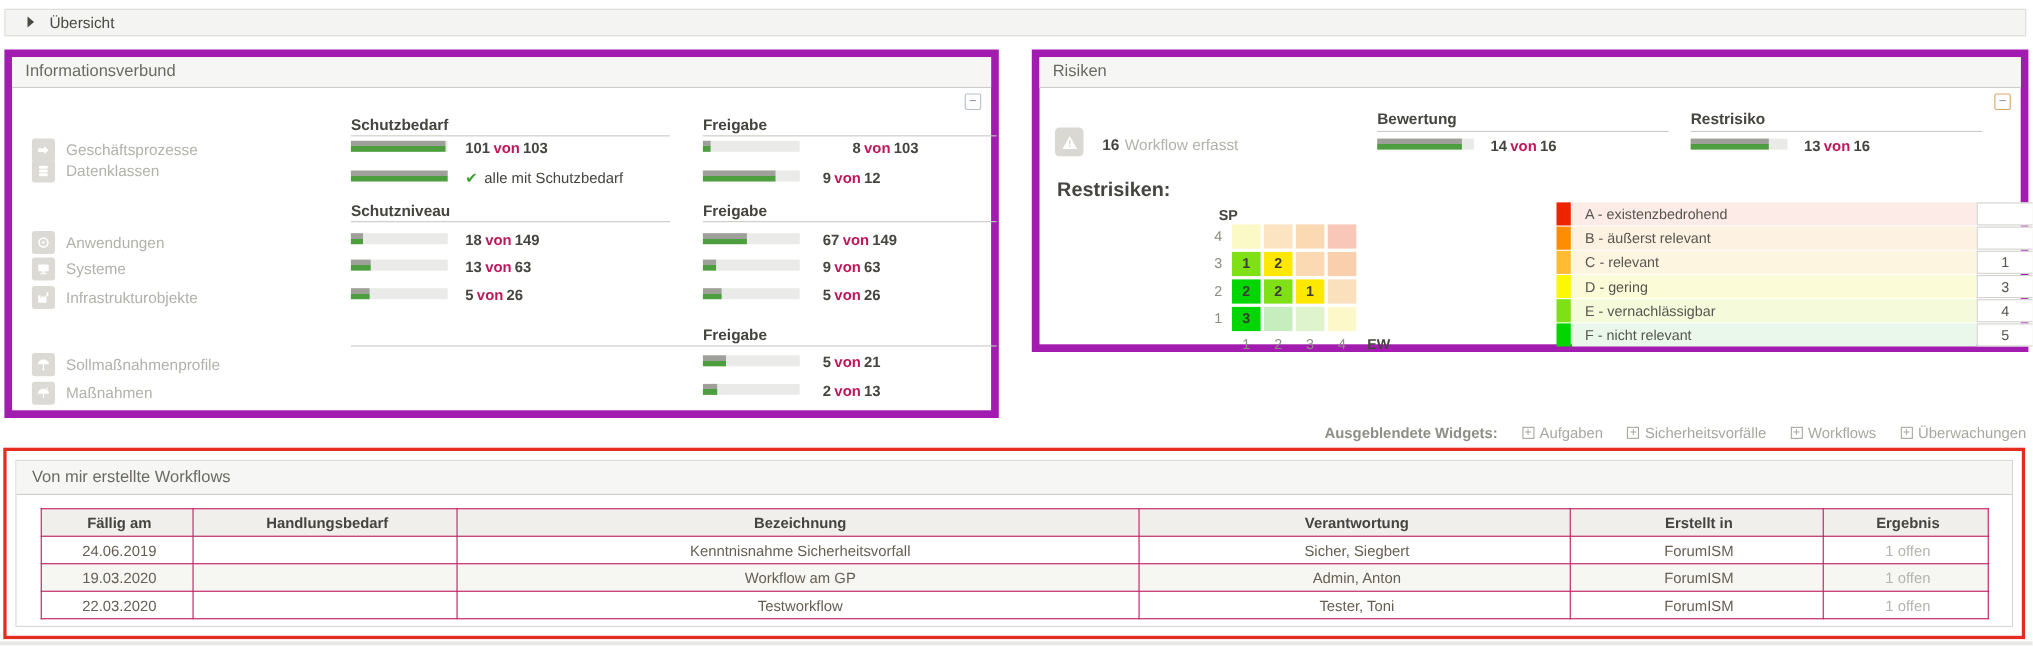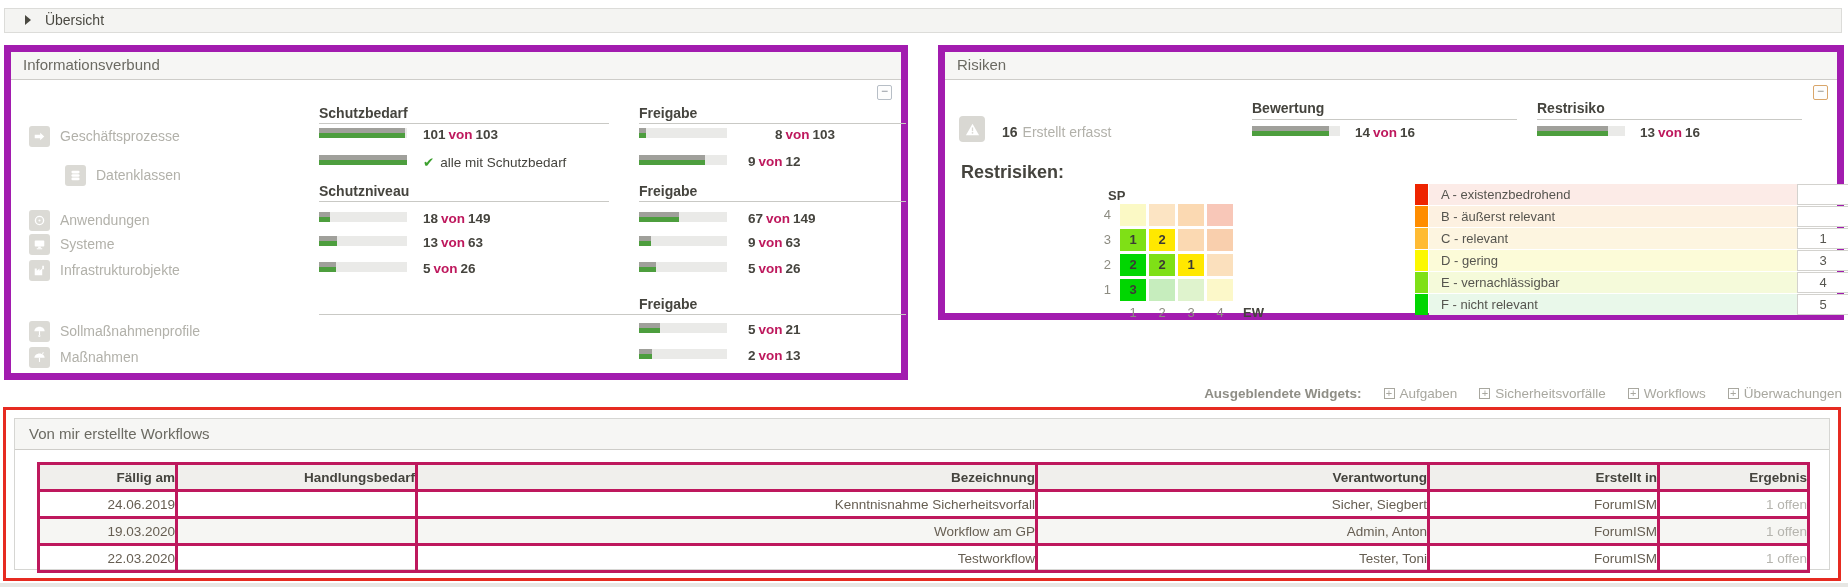--- a/index.html
+++ b/index.html
@@ -67,22 +67,22 @@
   .plus::before{content:"+";}
 
   
   .hl-frame{position:absolute;left:3px;top:407px;width:1838px;height:174px;
     border:3px solid #e62b21;box-sizing:border-box;}
   .wf-panel{position:absolute;inset:8px;border:1px solid #d6d6d3;background:#fff;}
   .wf-header{height:30px;line-height:30px;background:#f6f6f4;border-bottom:1px solid #cecdc9;
     padding-left:14px;font-size:15px;color:#6b6a62;}
   table.wf{border-collapse:collapse;table-layout:fixed;width:1770px;margin:12px 0 0 22px;
     border:1px solid #c6c5c1;font-size:13.5px;}
-  table.wf th,table.wf td{border:3px solid #be185d;height:24px;padding:0 0 0 4px;
-    text-align:right;overflow:hidden;white-space:nowrap;}
+  table.wf th,table.wf td{border:1px solid #be185d;height:24px;padding:0 0 0 4px;
+    text-align:center;overflow:hidden;white-space:nowrap;}
   table.wf th{background:#f0efec;color:#45443e;font-weight:bold;}
   table.wf td{color:#665e52;}
   table.wf tr.alt td{background:#f6f6f3;}
   table.wf td.result{color:#b5b4ae;}
 
   .bottom-strip{position:absolute;left:0;bottom:0;width:100%;height:4px;background:#e7e7e4;}
 </style>
 </head>
 <body>
 
@@ -112,21 +112,21 @@
     </div>
     <div class="bar" style="left:308px;top:76px;">
         <i style="width: 98%;"></i>
       </div>
     <span class="val" style="left:412px;top:75px;"><b>101</b><span class="sep">von</span><b>103</b></span>
     <div class="bar" style="left:628px;top:76px;">
         <i style="width: 8%;"></i>
       </div>
     <span class="val" style="left:737px;top:75px;margin-left:27px;"><b>8</b><span class="sep">von</span><b>103</b></span>
 
-    <div class="obj" style="top:112px;margin-left:36px;">
+    <div class="obj" style="top:92px;">
       <span class="ico">
           <svg width="15" height="15" viewBox="0 0 22 22">
             <g fill="#fff">
               <rect x="5" y="4" width="12" height="4" rx="2"></rect>
               <rect x="5" y="9" width="12" height="4" rx="2"></rect>
               <rect x="5" y="14" width="12" height="4" rx="2"></rect>
             </g>
           </svg>
         </span>
       <span class="obj-label">Datenklassen</span>
@@ -244,21 +244,21 @@
     <div class="collapse-btn tan" style="top:33px;right:9px;"></div>
 
     <div style="position:absolute;left:14px;top:64px;width:26px;height:26px;border-radius:4px;background:#d9d8d3;display:flex;align-items:center;justify-content:center;">
       <svg width="19" height="19" viewBox="0 0 26 26">
           <path fill="#fff" d="M13 5 22 21H4z"></path>
           <rect x="12.1" y="10.2" width="1.8" height="5" fill="#d9d8d3"></rect>
           <circle cx="13" cy="17.6" r="1.2" fill="#d9d8d3"></circle>
         </svg>
     </div>
     <span style="position:absolute;left:57px;top:71px;">
-      <span class="risk-count-num">16</span><span class="risk-count-text">Erstellt erfasst</span>
+      <span class="risk-count-num">16</span><span class="risk-count-text">Workflow erfasst</span>
     </span>
 
     <div class="colhead" style="left:307px;top:48px;">Bewertung</div>
     <div class="rule" style="left:307px;top:67px;width:265px;"></div>
     <div class="bar" style="left:307px;top:74px;">
         <i style="width: 88%;"></i>
       </div>
     <span class="val" style="left:410px;top:73px;"><b>14</b><span class="sep">von</span><b>16</b></span>
 
     <div class="colhead" style="left:592px;top:48px;">Restrisiko</div>

